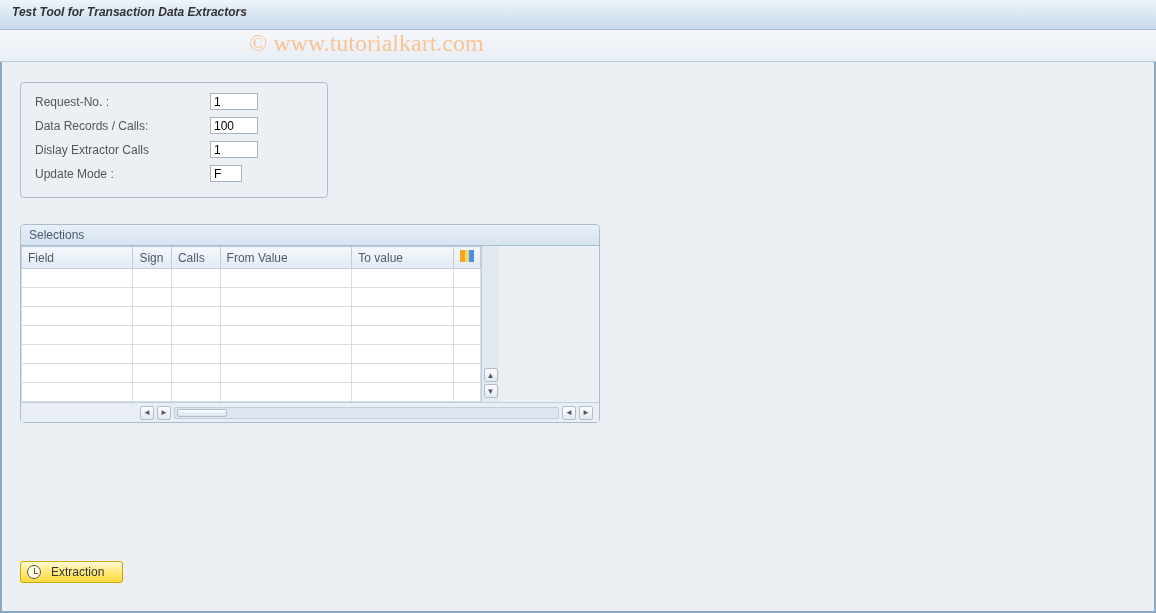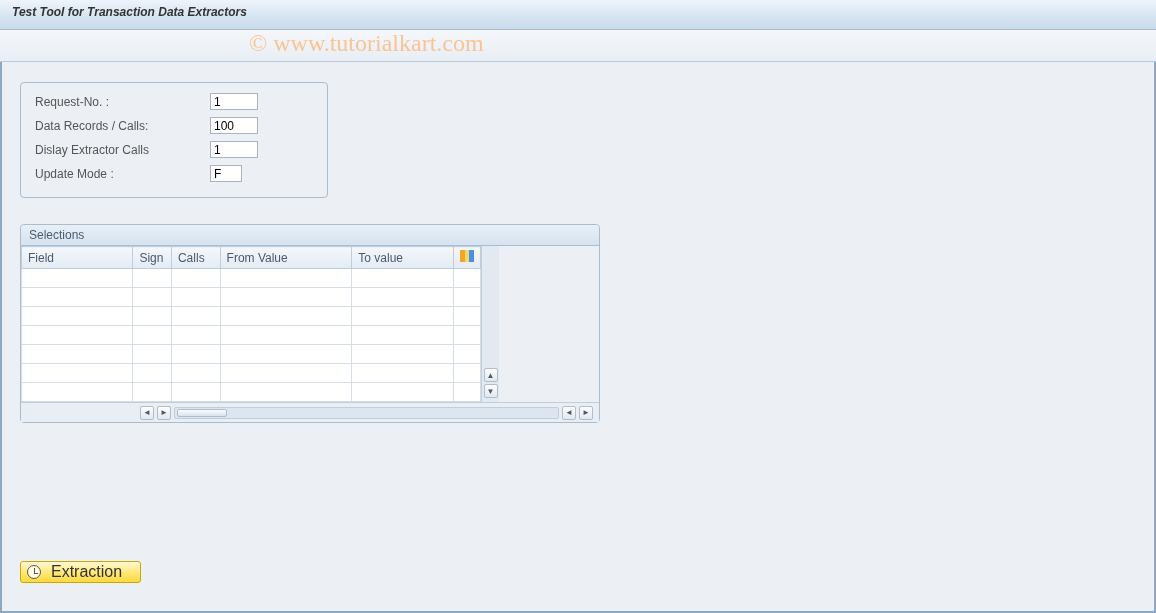--- a/index.html
+++ b/index.html
@@ -221,21 +221,21 @@
       display: inline-flex;
       align-items: center;
       gap: 10px;
       background: linear-gradient(to bottom, #fff9d6 0%, #ffe97a 50%, #ffd940 100%);
       border: 1px solid #c9a800;
       border-radius: 3px;
       padding: 2px 18px 2px 6px;
       height: 22px;
       cursor: pointer;
       color: #333;
-      font-size: 16px;
+      font-size: 12px;
     }
     .clock-icon {
       width: 14px;
       height: 14px;
       border: 1.5px solid #555;
       border-radius: 50%;
       position: relative;
       background: #fffbe0;
     }
     .clock-icon::before {

